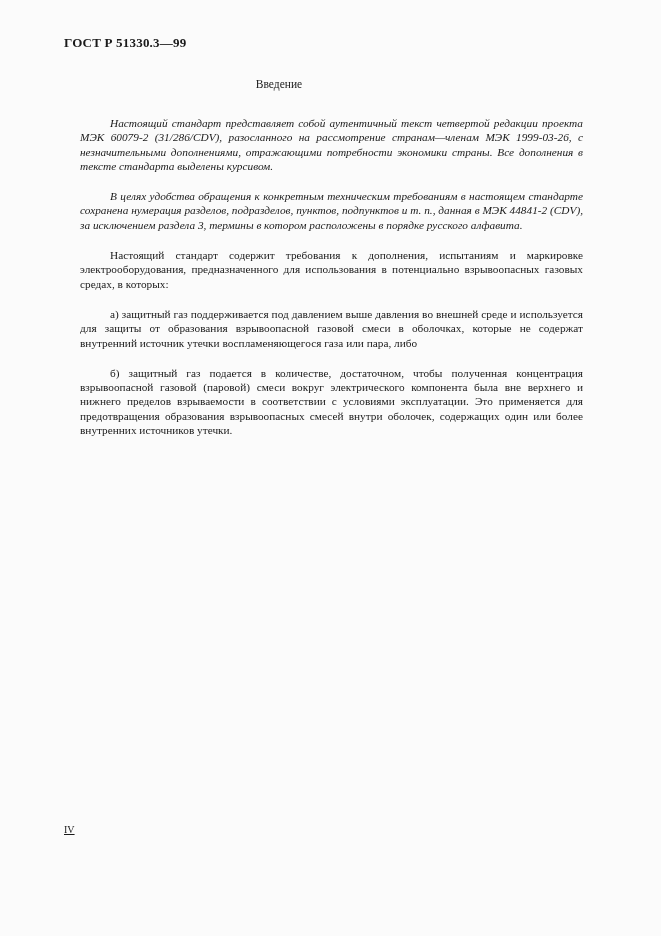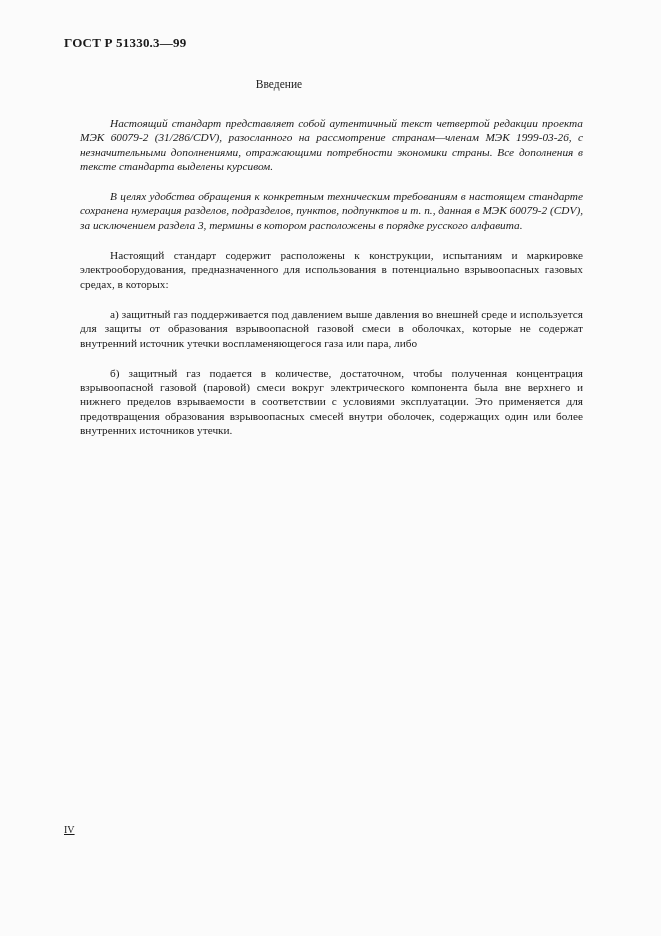--- a/index.html
+++ b/index.html
@@ -30,19 +30,19 @@
   }
 </style>
 </head>
 <body>
 
 <div class="header">ГОСТ Р 51330.3—99</div>
 <div class="title">Введение</div>
 
 <div class="body">
   <p class="it">Настоящий стандарт представляет собой аутентичный текст четвертой редакции проекта МЭК 60079-2 (31/286/CDV), разосланного на рассмотрение странам—членам МЭК 1999-03-26, с незначительными дополнениями, отражающими потребности экономики страны. Все дополнения в тексте стандарта выделены курсивом.</p>
-  <p class="it">В целях удобства обращения к конкретным техническим требованиям в настоящем стандарте сохранена нумерация разделов, подразделов, пунктов, подпунктов и т. п., данная в МЭК 60079-2 (CDV), за исключением раздела 3, термины в котором расположены в порядке русского алфавита.</p>
-  <p>Настоящий стандарт содержит расположены к конструкции, испытаниям и маркировке электрооборудования, предназначенного для использования в потенциально взрывоопасных газовых средах, в которых:</p>
+  <p class="it">В целях удобства обращения к конкретным техническим требованиям в настоящем стандарте сохранена нумерация разделов, подразделов, пунктов, подпунктов и т. п., данная в МЭК 44841-2 (CDV), за исключением раздела 3, термины в котором расположены в порядке русского алфавита.</p>
+  <p>Настоящий стандарт содержит требования к дополнения, испытаниям и маркировке электрооборудования, предназначенного для использования в потенциально взрывоопасных газовых средах, в которых:</p>
   <p>а) защитный газ поддерживается под давлением выше давления во внешней среде и используется для защиты от образования взрывоопасной газовой смеси в оболочках, которые не содержат внутренний источник утечки воспламеняющегося газа или пара, либо</p>
   <p>б) защитный газ подается в количестве, достаточном, чтобы полученная концентрация взрывоопасной газовой (паровой) смеси вокруг электрического компонента была вне верхнего и нижнего пределов взрываемости в соответствии с условиями эксплуатации. Это применяется для предотвращения образования взрывоопасных смесей внутри оболочек, содержащих один или более внутренних источников утечки.</p>
 </div>
 
 <div class="pagenum">IV</div>
 
 </body></html>

